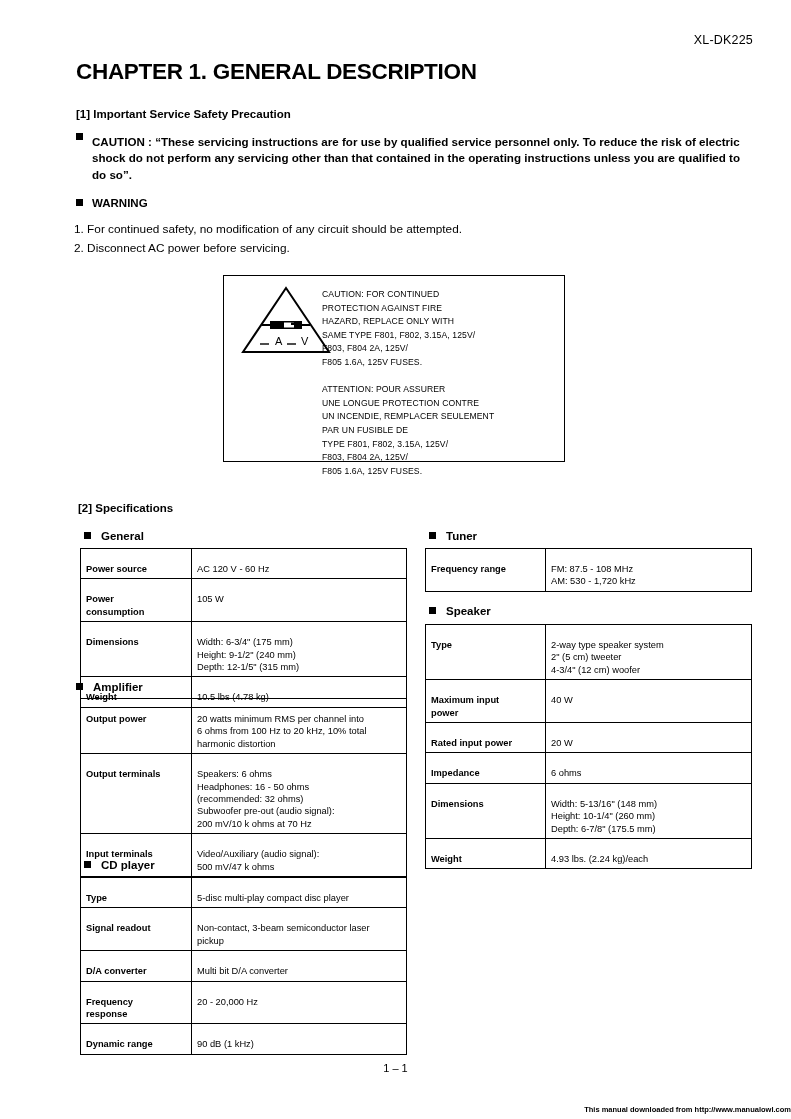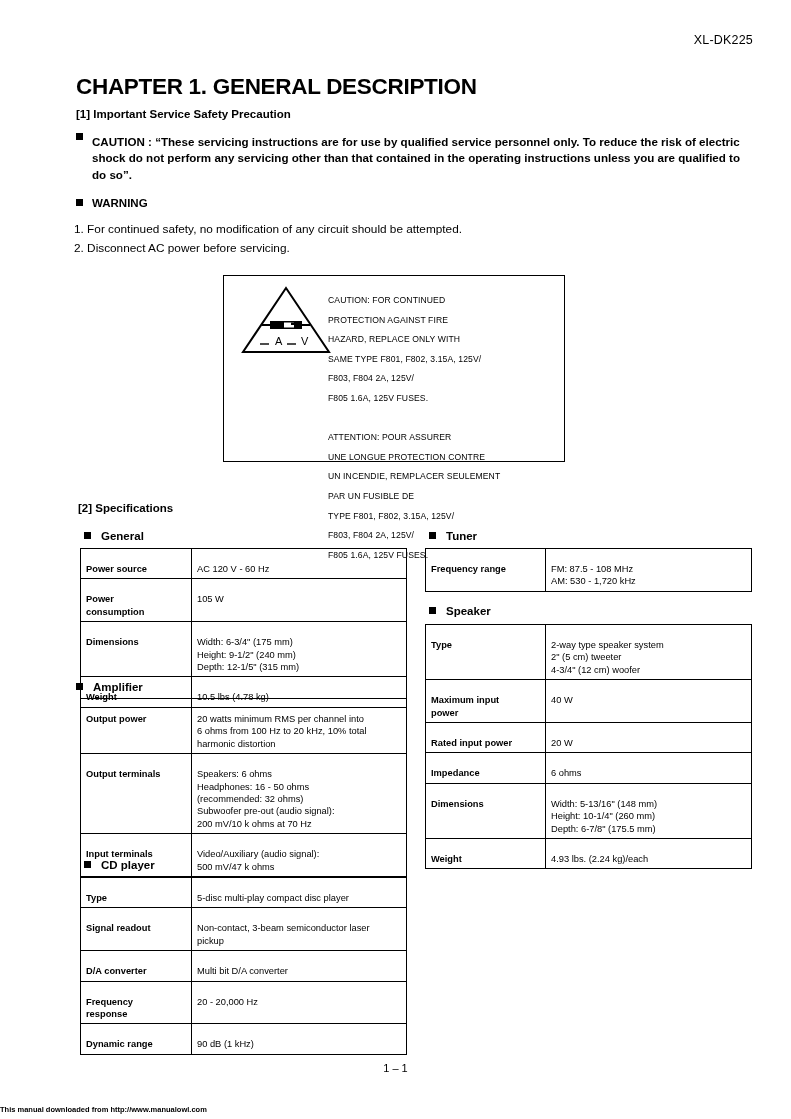--- a/index.html
+++ b/index.html
@@ -26,21 +26,21 @@
   
   .model-code {
     position: absolute;
     top: 33px;
     right: 38px;
     font-size: 12.5px;
     letter-spacing: 0.2px;
   }
   .chapter-title {
     position: absolute;
-    top: 59px;
+    top: 44px;
     left: 76px;
     font-size: 22.5px;
     font-weight: bold;
     letter-spacing: -0.3px;
   }
 
   
   .sec-head {
     position: absolute;
     font-size: 11.5px;
@@ -120,21 +120,21 @@
   }
   .fuse-text {
     position: absolute;
     left: 96px;
     top: 11px;
     width: 238px;
     font-size: 8.6px;
     line-height: 11.6px;
     letter-spacing: 0.1px;
   }
-  .fuse-text p { margin: 8px; }
+  .fuse-text p { margin: 2px; }
   .fuse-gap { height: 11.6px; }
 
   
   .tbl {
     position: absolute;
     border-collapse: collapse;
     font-size: 9.3px;
     table-layout: fixed;
   }
   .tbl td {
@@ -163,21 +163,21 @@
     left: 0;
     width: 791px;
     text-align: center;
     font-size: 11px;
   }
   .dl-note {
     position: absolute;
     top: 1105px;
     left: 0;
     width: 791px;
-    text-align: left;
+    text-align: right;
     font-size: 7.5px;
     font-weight: bold;
   }
 </style>
 </head>
 <body>
 
 <div class="page">
 
   <div class="model-code">XL-DK225</div>

